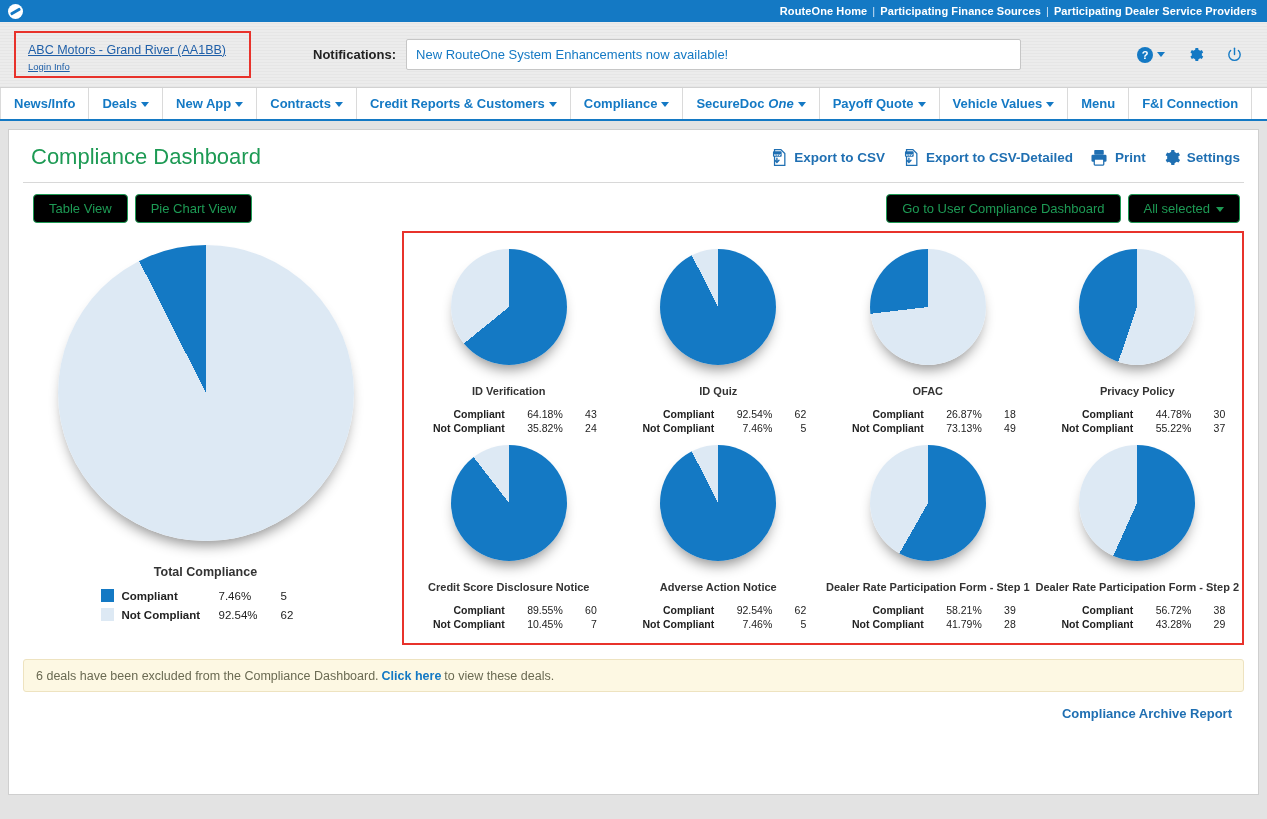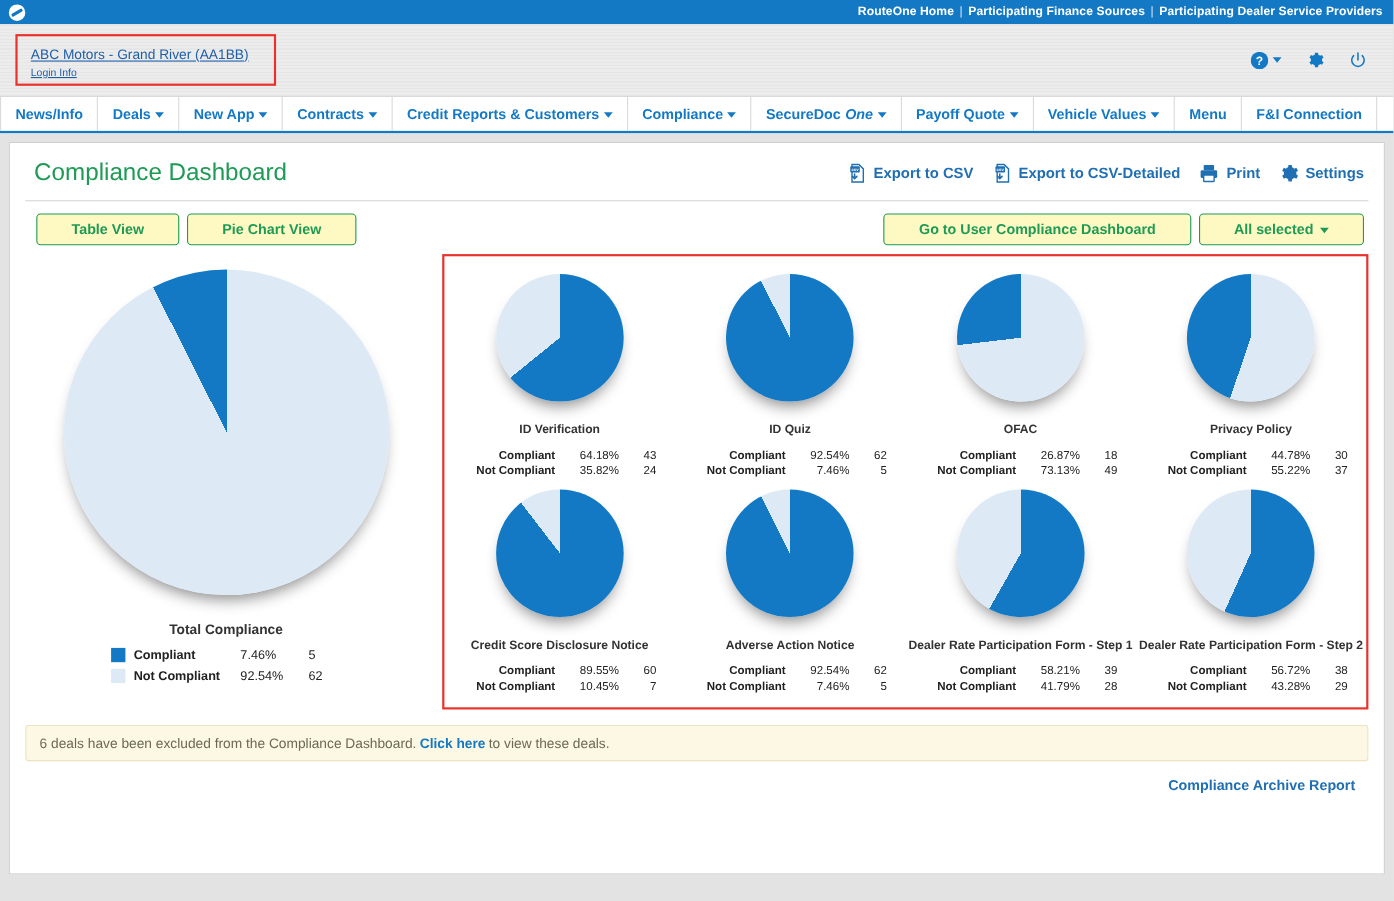--- a/index.html
+++ b/index.html
@@ -130,23 +130,23 @@
   }
   .hr {
     height: 1px; background: #d8d8d8; margin: 12px 14px 0 14px;
   }
 
   .toolbar {
     display: flex; align-items: center;
     padding: 11px 18px 0 24px;
   }
   .btn-outline {
-    border: 1px solid #1d9a54; color: #1d9a54; background: #fef9c3;
-    border-radius: 4px; font-size: 13px; font-weight: bold;
-    height: 29px; padding: 0 31px;
+    border: 1px solid #1d9a54; color: #1d9a54; background: #000000;
+    border-radius: 4px; font-size: 13px; font-weight: normal;
+    height: 29px; padding: 0 15px;
     display: flex; align-items: center; gap: 6px; cursor: pointer;
   }
   .btn-outline + .btn-outline { margin-left: 7px; }
   .daterange {
     margin-left: 71px;
     width: 223px; height: 29px;
     background: #ebebeb; border: 1px solid #cdcdcd; border-radius: 2px;
     display: flex; align-items: center; padding: 0 10px;
     font-size: 12.5px; color: #555;
   }
@@ -233,20 +233,24 @@
       <a href="#">Participating Dealer Service Providers</a>
     </div>
   </div>
 
   <div class="idstrip">
     <div class="dealer-box">
       <div class="dealer-name">ABC Motors - Grand River (AA1BB)</div>
       <div class="dealer-sub">Login Info</div>
     </div>
 
+    <div class="notif-wrap">
+      <div class="notif-label">Notifications:</div>
+      <div class="notif-input">New RouteOne System Enhancements now available!</div>
+    </div>
 
     <div class="hdr-icons">
       <div class="ico-btn">
         <svg width="16" height="16" viewBox="0 0 16 16">
           <circle cx="8" cy="8" r="8" fill="#1479c4"></circle>
           <text x="8" y="12" font-size="11" font-weight="bold" text-anchor="middle" fill="#fff" font-family="Liberation Sans">?</text>
         </svg>
         <span class="ico-caret"></span>
       </div>
       <div class="ico-btn">

